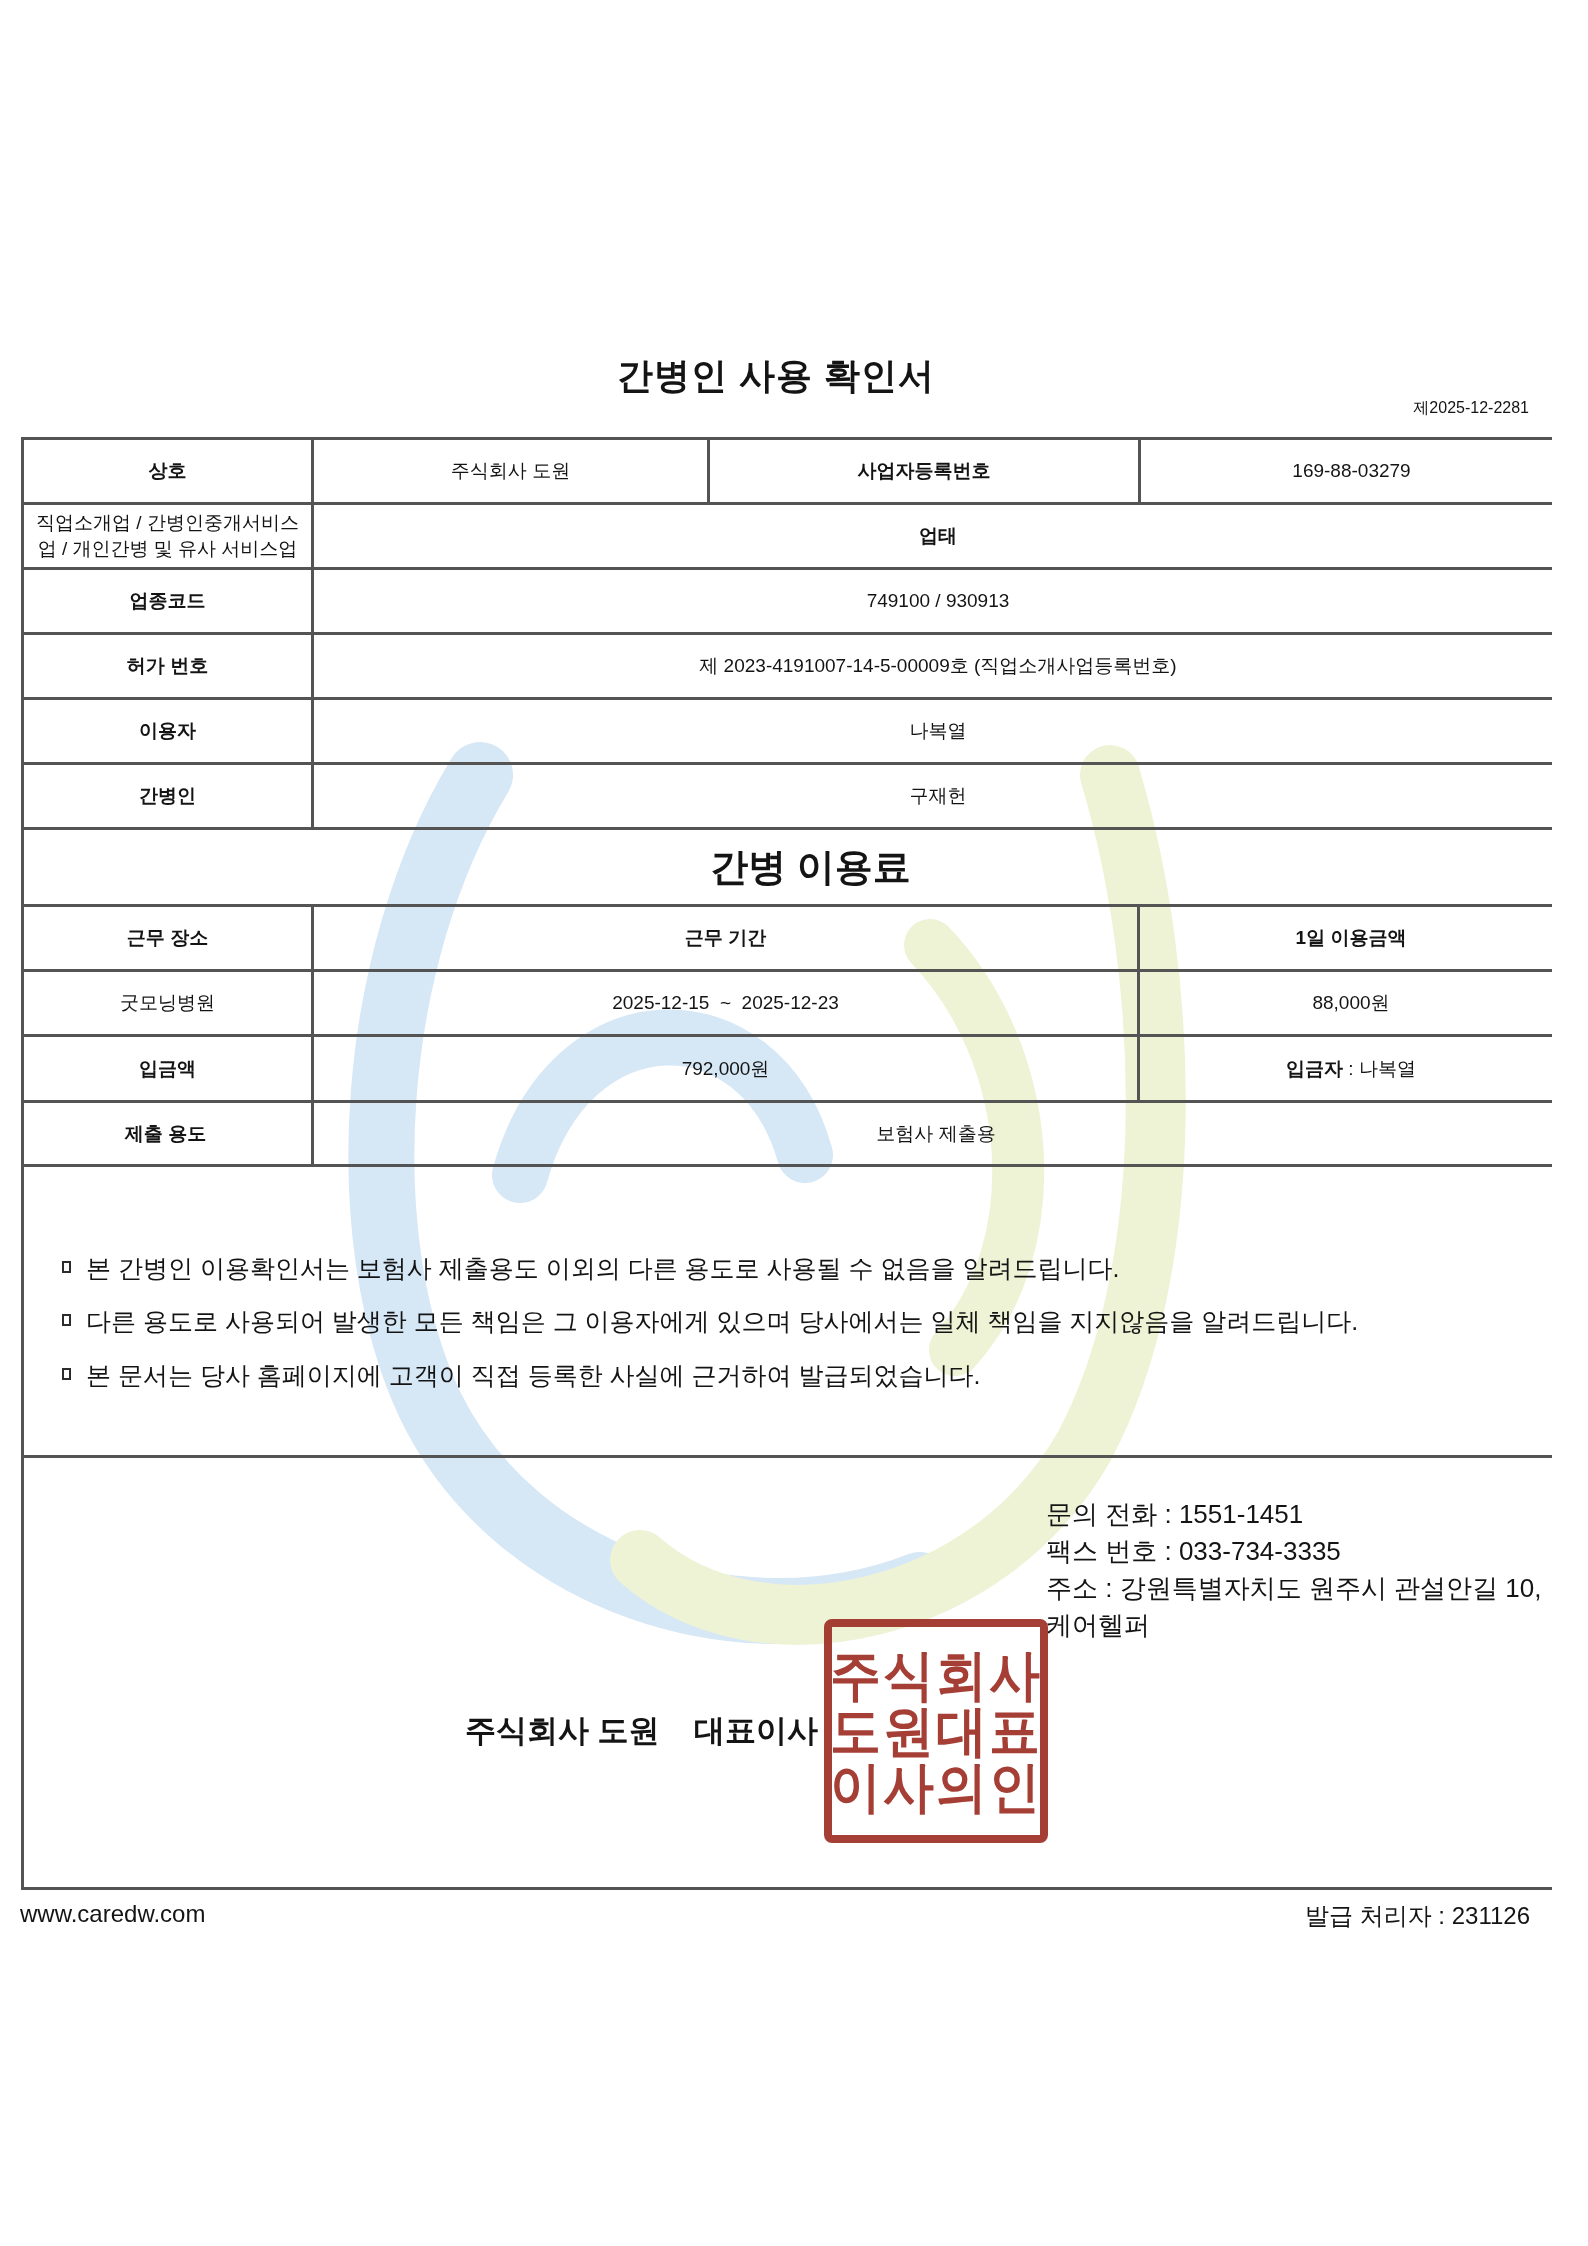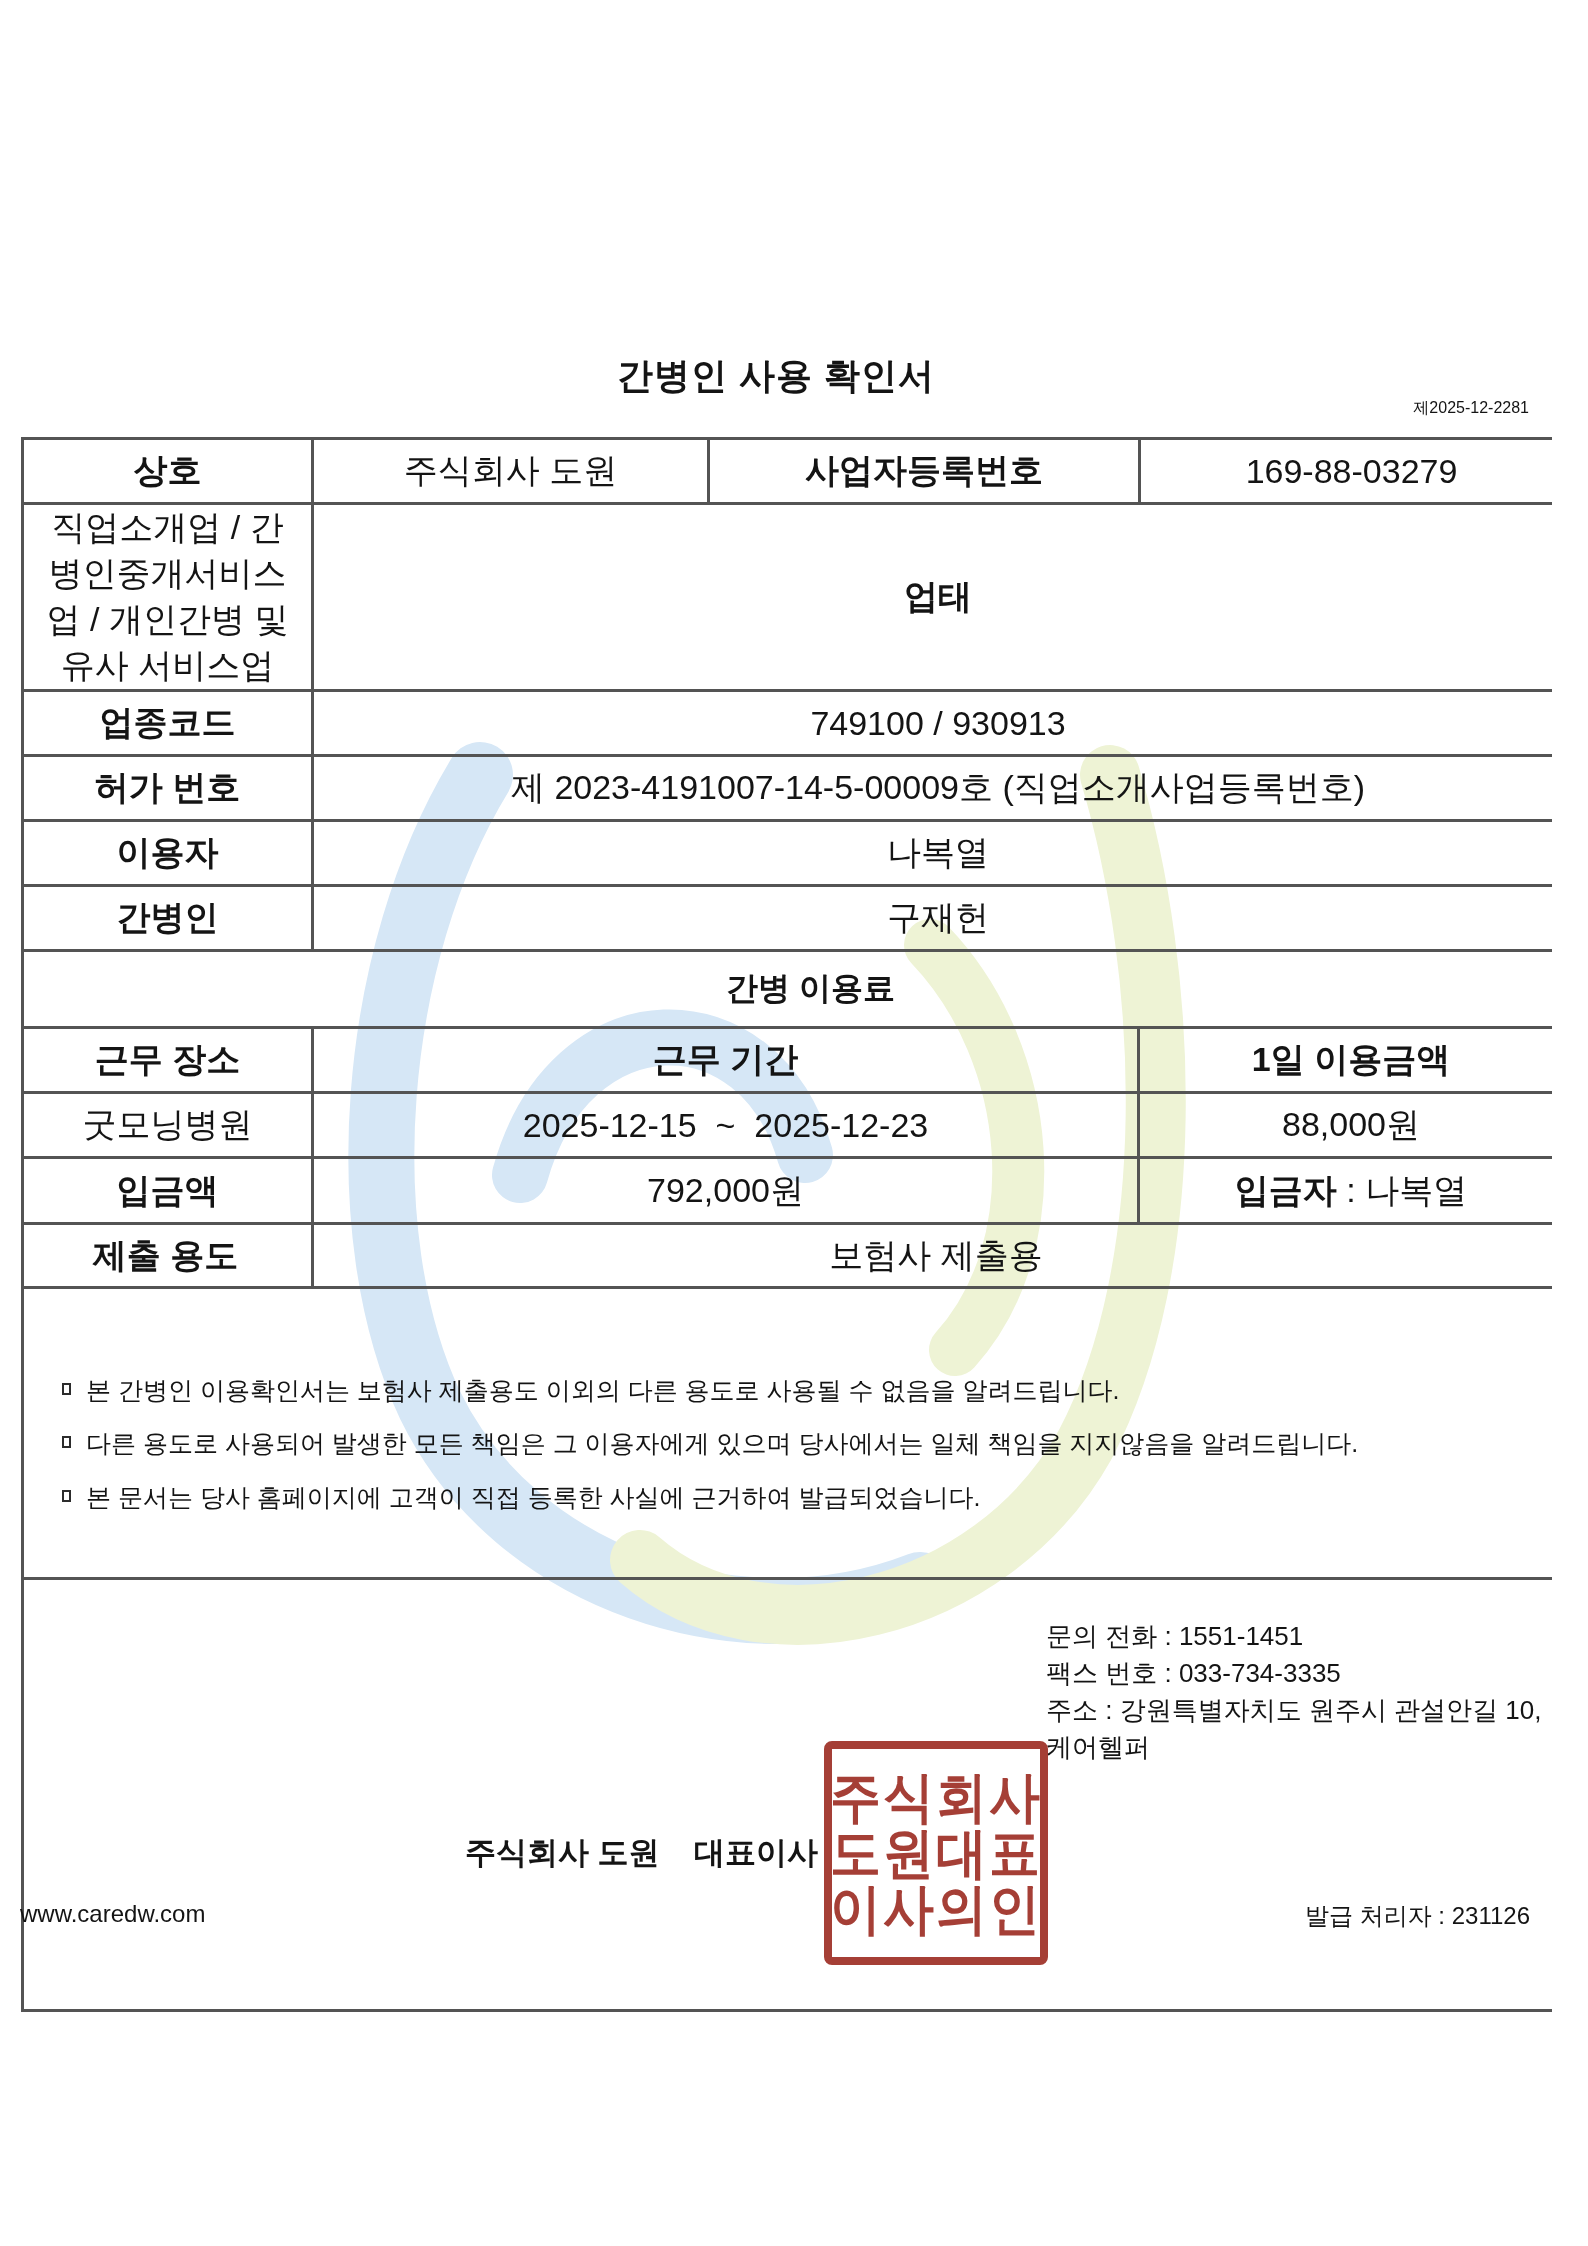--- a/index.html
+++ b/index.html
@@ -21,29 +21,29 @@
   .doc-title{position:absolute;top:352px;left:0;width:100%;text-align:center;
     font-size:36px;font-weight:bold;letter-spacing:1px;z-index:2;}
   .doc-no{position:absolute;top:398px;right:23px;font-size:16px;z-index:2;}
 
   
   .main-box{position:absolute;left:21px;top:437px;width:1544px;
     border:3px solid var(--border);z-index:1;background:transparent;}
   .row{display:grid;border-top:3px solid var(--border);}
   .row:first-child{border-top:none;}
   .cell{display:flex;align-items:center;justify-content:center;text-align:center;
-    padding:0 12px;border-left:3px solid var(--border);font-size:34px;}
+    padding:0 12px;border-left:3px solid var(--border);font-size:19px;}
   .cell:first-child{border-left:none;}
   .cell.lab{font-weight:bold;}
   .cols-4{grid-template-columns:287px 396px 431px 1fr;}
   .cols-2{grid-template-columns:287px 1fr;}
   .cols-3{grid-template-columns:287px 826px 1fr;}
   .cols-1{grid-template-columns:1fr;}
   .h62{min-height:62px;} .h74{min-height:74px;} .h63{min-height:63px;} .h61{min-height:61px;padding-left:8px;}
-  .fee-header .cell{font-size:32px;font-weight:bold;padding-left:47px;}
+  .fee-header .cell{font-size:38px;font-weight:bold;padding-left:47px;}
   .pre{white-space:pre;}
 
   
   .notes{min-height:288px;display:block;padding:86px 30px 20px 38px;}
   .note-line{display:flex;align-items:flex-start;margin-bottom:22px;font-size:25px;line-height:1.25;}
   .note-bullet{flex:none;width:9px;height:12px;border:2px solid #2c2c2c;margin:8px 15px 0 0;}
 
   
   .bottom{position:relative;min-height:429px;display:block;}
   .contact{position:absolute;left:1022px;top:38px;font-size:26px;line-height:37px;}

